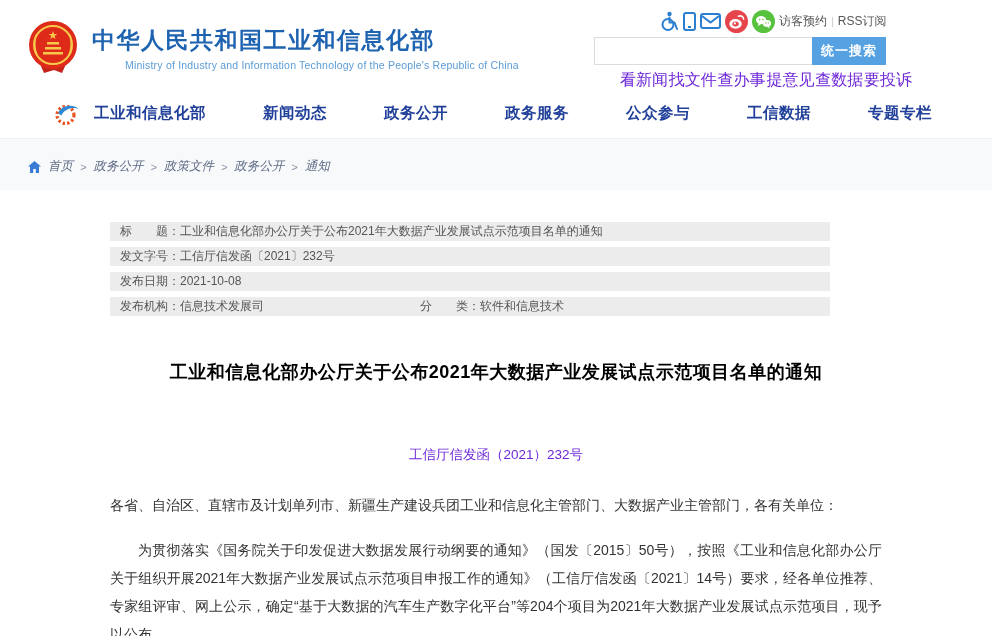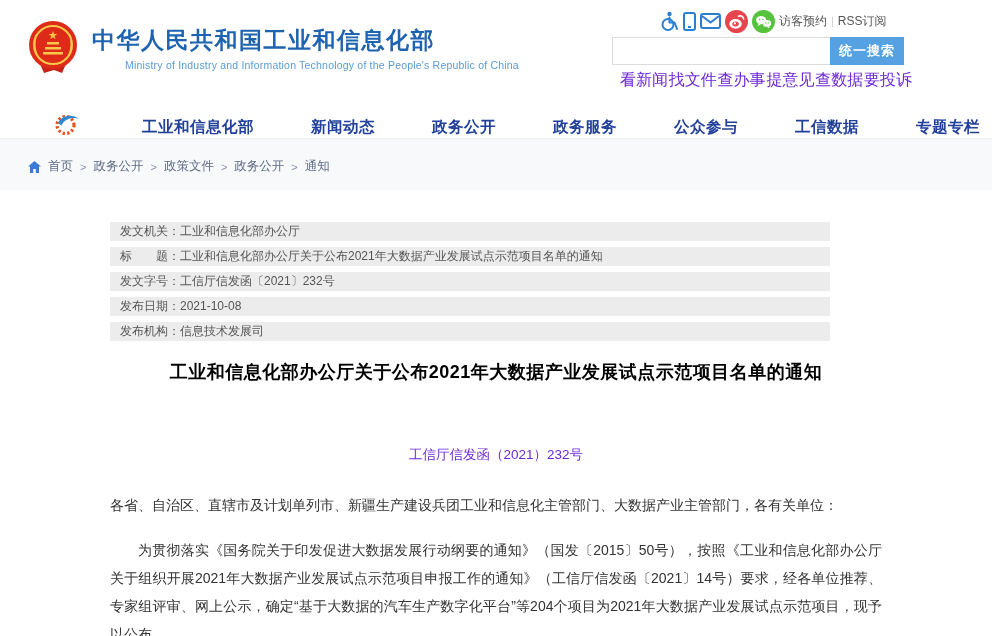--- a/index.html
+++ b/index.html
@@ -14,35 +14,35 @@
   .site-title { font-size:23px; font-weight:bold; color:#1e63b0; letter-spacing:1.5px; line-height:32px; }
   .site-subtitle { font-size:10.5px; color:#5b9bd5; margin-top:3px; letter-spacing:0.2px;padding-left:33px; }
 
   .util-row { position:absolute; left:660px; top:9px; height:24px; display:flex; align-items:center; gap:4px; }
   .util-icon { display:inline-flex; align-items:center; justify-content:center; cursor:pointer; }
   .phone-shape { width:13px; height:19px; border:2px solid #2b7fd0; border-radius:3px; position:relative; }
   .phone-shape::after { content:""; position:absolute; bottom:1px; left:3px; right:3px; height:2px; background:#2b7fd0; }
   .util-text { font-size:12px; color:#555; cursor:pointer; white-space:nowrap; }
   .util-sep { color:#ccc; font-size:11px; }
 
-  .search-row { position:absolute; left:612px; top:37px; width:292px; height:14px; display:flex; }
+  .search-row { position:absolute; left:594px; top:37px; width:292px; height:14px; display:flex; }
   .search-input { flex:1; height:28px; border:1px solid #dcdcdc; border-right:none; outline:none; padding:0 8px; font-size:13px; }
   .search-btn { width:74px; height:28px; background:#55a1e2; color:#fff; border:none; font-size:13px; font-weight:bold; cursor:pointer; letter-spacing:1px; }
 
   .shortcut-row { position:absolute; left:620px; top:70px; width:292px; display:flex; justify-content:space-between; }
   .shortcut-link { font-size:16px; color:#6d28d9; cursor:pointer; white-space:nowrap; }
 
   
-  .main-nav { position:absolute; top:88px; left:0; width:992px; height:50px; background:#fff; display:flex; align-items:flex-end;gap:48px; }
+  .main-nav { position:absolute; top:88px; left:0; width:992px; height:50px; background:#fff; display:flex; align-items:center; }
   .nav-logo { margin-left:54px; display:inline-flex; }
   .nav-items { display:flex; margin-left:13px; }
   .nav-item { font-size:15.5px; font-weight:bold; color:#21409a; margin-right:57px; cursor:pointer; white-space:nowrap; letter-spacing:0.5px; }
 
   
-  .crumb-strip { position:absolute; top:138px; left:0; width:992px; height:52px; background:#f7f9fb; border-top:1px solid #eef1f5; }
+  .crumb-strip { position:absolute; top:138px; left:0; width:992px; height:52px; background:#f7f9fb; border-top:1px solid #eef1f5;font-style:italic; }
   .breadcrumb { position:absolute; left:28px; top:19px; display:flex; align-items:center; gap:7px; font-size:12.5px; color:#5f6b85; }
   .crumb-item { cursor:pointer; white-space:nowrap; }
   .crumb-sep { color:#8a93a8; font-size:11px; }
 
   
   .main-content { position:absolute; top:190px; left:0; width:992px; height:446px; background:#fff; }
 
   .meta-table { position:absolute; left:110px; top:32px; width:720px; }
   .meta-row { height:19px; line-height:19px; background:#ececec; margin-bottom:6px; padding-left:10px; font-size:12px; color:#555; display:flex; overflow:hidden; white-space:nowrap; }
   .meta-cell { display:inline-flex; }
@@ -173,46 +173,44 @@
       <span class="crumb-sep">&gt;</span>
       <span class="crumb-item">通知</span>
     </div>
   </div>
 
   <main class="main-content">
 
     <div class="meta-table">
       <div class="meta-row">
         <span class="meta-cell">
-            <span class="meta-label">发文机关：</span>
-            <span class="meta-value">工业和信息化部办公厅</span>
-          </span>
-      </div>
-      <div class="meta-row">
-        <span class="meta-cell">
             <span class="meta-label">标　　题：</span>
             <span class="meta-value">工业和信息化部办公厅关于公布2021年大数据产业发展试点示范项目名单的通知</span>
           </span>
       </div>
       <div class="meta-row">
         <span class="meta-cell">
             <span class="meta-label">发文字号：</span>
             <span class="meta-value">工信厅信发函〔2021〕232号</span>
           </span>
       </div>
       <div class="meta-row two-col">
         <span class="meta-cell">
             <span class="meta-label">发布日期：</span>
             <span class="meta-value">2021-10-08</span>
           </span>
       </div>
       <div class="meta-row two-col">
         <span class="meta-cell">
             <span class="meta-label">发布机构：</span>
             <span class="meta-value">信息技术发展司</span>
+          </span>
+        <span class="meta-cell">
+            <span class="meta-label">分　　类：</span>
+            <span class="meta-value">软件和信息技术</span>
           </span>
       </div>
     </div>
 
     <h1 class="article-title">工业和信息化部办公厅关于公布2021年大数据产业发展试点示范项目名单的通知</h1>
     <div class="doc-number">工信厅信发函（2021）232号</div>
     <p class="salutation">各省、自治区、直辖市及计划单列市、新疆生产建设兵团工业和信息化主管部门、大数据产业主管部门，各有关单位：</p>
     <p class="body-para">为贯彻落实《国务院关于印发促进大数据发展行动纲要的通知》（国发〔2015〕50号），按照《工业和信息化部办公厅关于组织开展2021年大数据产业发展试点示范项目申报工作的通知》（工信厅信发函〔2021〕14号）要求，经各单位推荐、专家组评审、网上公示，确定“基于大数据的汽车生产数字化平台”等204个项目为2021年大数据产业发展试点示范项目，现予以公布。</p>
 
   </main>

